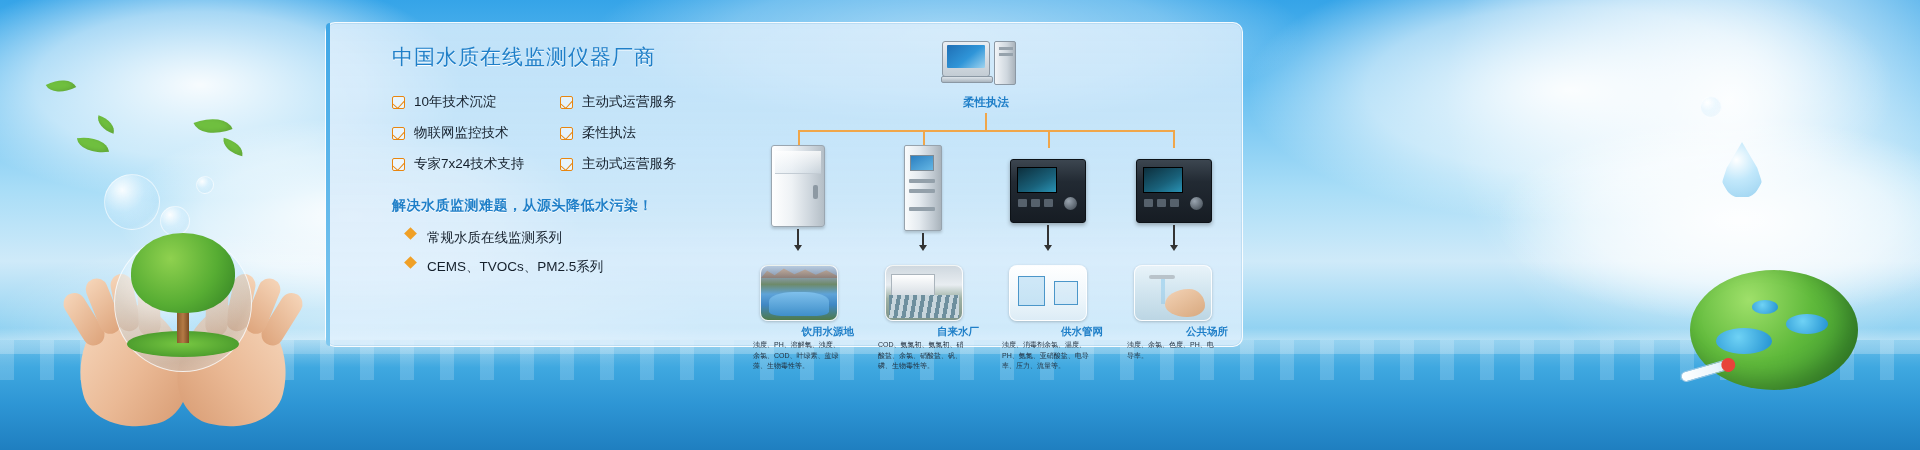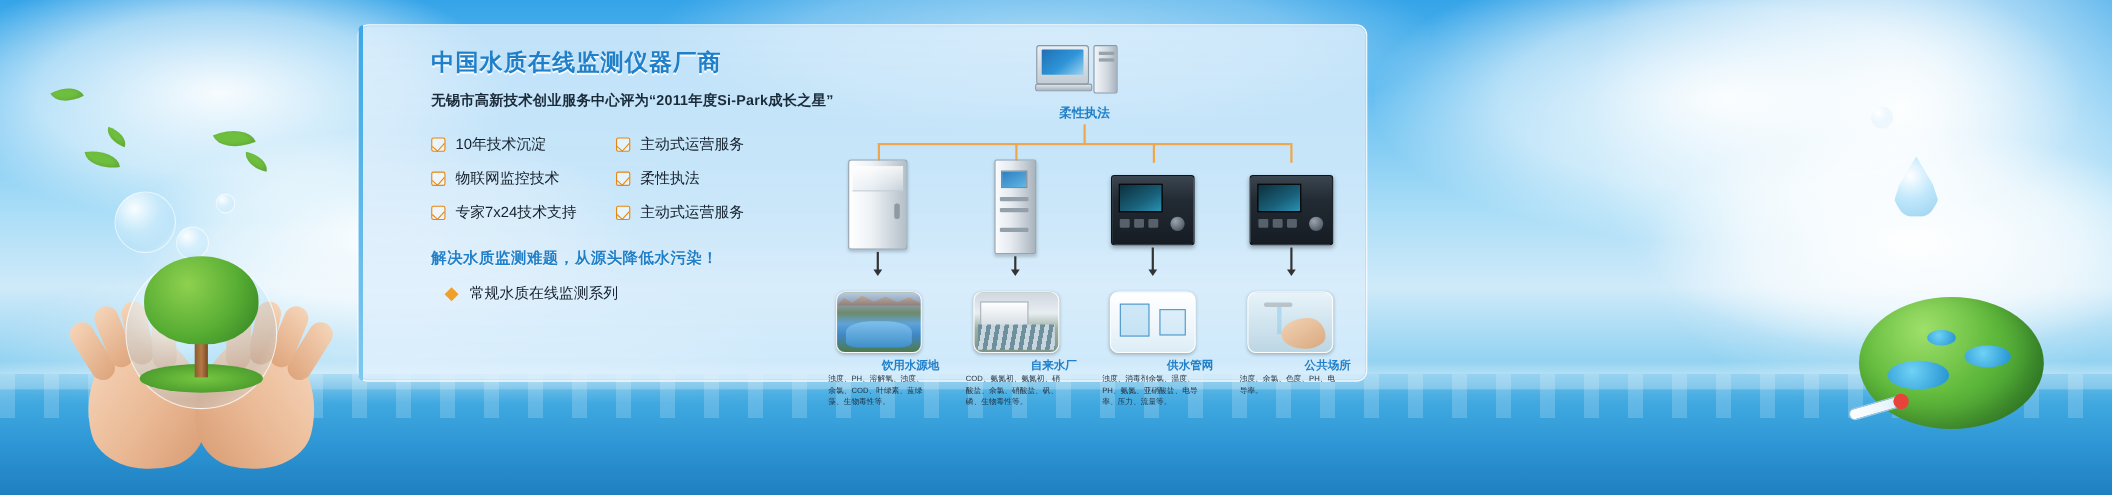--- a/index.html
+++ b/index.html
@@ -134,21 +134,21 @@
   }
   .panel-left-edge{
     position:absolute; left:0; top:0; bottom:0; width:4px;
     background: linear-gradient(to bottom, #3ea6e6, #7fc8ef);
     border-radius:10px 0 0 10px;
   }
 
   
   .copy{ position:absolute; left:66px; top:20px; width:370px; }
   .title{
-    font-size:21px; font-weight:bold; color:#1f7fc8; letter-spacing:1px;
+    font-size:21px; font-weight:normal; color:#1f7fc8; letter-spacing:1px;
     text-shadow: 0 1px 0 rgba(255,255,255,.9);
   }
   .subtitle{
     margin-top:11px; font-size:13px; color:#1c2b3a; font-weight:bold; letter-spacing:.2px;
     white-space:nowrap;
   }
 
   .feature-grid{
     margin-top:22px; display:grid; grid-template-columns: 168px 190px;
     row-gap:13px; column-gap:0;
@@ -163,21 +163,21 @@
     border:solid #e8860f; border-width:0 1.8px 1.8px 0; transform: rotate(42deg);
   }
   .feature-label{ font-size:13.5px; color:#15202c; white-space:nowrap; }
 
   .headline2{
     margin-top:24px; font-size:14px; font-weight:bold; color:#1f7fc8;
     letter-spacing:.5px; white-space:nowrap;
     text-shadow: 0 1px 0 rgba(255,255,255,.85);
   }
   .bullets{ margin-top:14px; display:flex; flex-direction:column; gap:11px; }
-  .bullet{ display:flex; align-items:center; gap:12px; padding-left:14px; }
+  .bullet{ display:flex; gap:12px; padding-left:14px; }
   .diamond{
     width:9px; height:9px; flex:0 0 9px; background:#f0a026; transform: rotate(45deg);
   }
   .bullet-label{ font-size:13.5px; color:#15202c; white-space:nowrap; }
 
   
   .diagram{ position:absolute; left:430px; top:10px; width:470px; height:310px; }
 
   .pc{ position:absolute; left:186px; top:8px; width:86px; height:48px; }
   .pc-monitor{
@@ -390,21 +390,20 @@
   <div class="earth-water ew2"></div>
   <div class="earth-water ew3"></div>
   <div class="thermo"></div>
 </div>
 
 <div class="panel">
   <div class="panel-left-edge"></div>
 
   <div class="copy">
     <div class="title">中国水质在线监测仪器厂商</div>
-    <div class="subtitle">无锡市高新技术创业服务中心评为“2011年度Si-Park成长之星”</div>
 
     <div class="feature-grid">
       <div class="feature">
         <span class="chk"></span>
         <span class="feature-label">10年技术沉淀</span>
       </div>
       <div class="feature">
         <span class="chk"></span>
         <span class="feature-label">主动式运营服务</span>
       </div>
@@ -425,20 +424,24 @@
         <span class="feature-label">主动式运营服务</span>
       </div>
     </div>
 
     <div class="headline2">解决水质监测难题，从源头降低水污染！</div>
 
     <div class="bullets">
       <div class="bullet">
         <span class="diamond"></span>
         <span class="bullet-label">常规水质在线监测系列</span>
+      </div>
+      <div class="bullet">
+        <span class="diamond"></span>
+        <span class="bullet-label">CEMS、TVOCs、PM2.5系列</span>
       </div>
     </div>
   </div>
 
   <div class="diagram">
 
     <div class="pc">
       <div class="pc-monitor">
         <div class="pc-screen"></div>
       </div>

